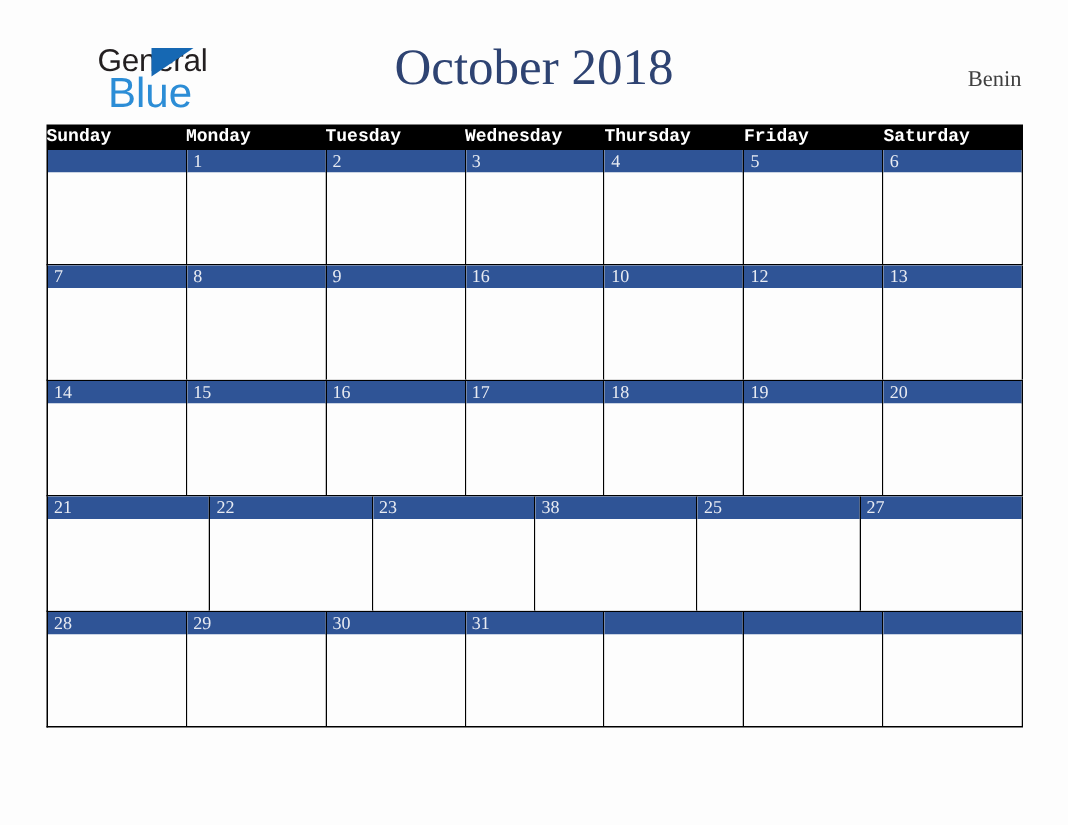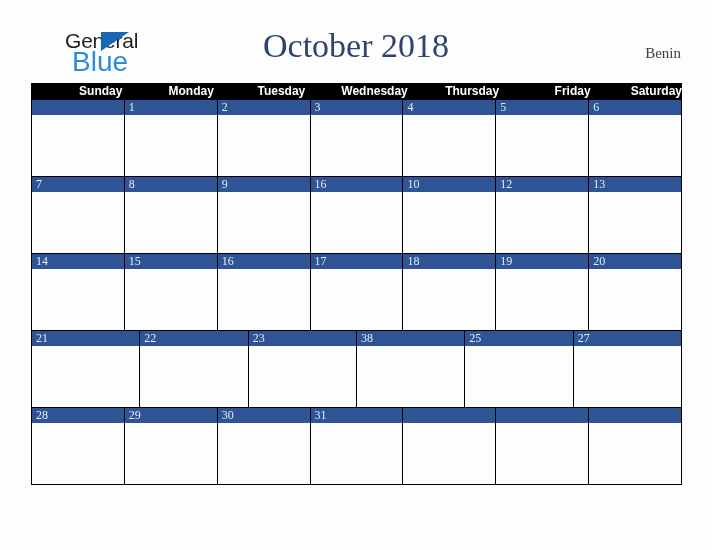--- a/index.html
+++ b/index.html
@@ -94,28 +94,27 @@
     width: 651px;
   }
 
   .weekday-row {
     display: flex;
     background: #000000;
     height: 17px;
   }
   .weekday-cell {
     flex: 1 1 0;
-    text-align: right;
+    text-align: left;
     color: #ffffff;
-    font-family: Liberation Sans, sans-serif;
+    font-family: Liberation Mono, monospace;
     font-weight: bold;
     font-size: 12px;
     line-height: 17px;
     white-space: nowrap;
-    padding-left: 36px;
   }
 
   .week-row {
     display: flex;
     height: 77px;
     border-left: 1px solid #000000;
     border-bottom: 1px solid #000000;
     box-sizing: border-box;
   }
   .week-row:first-of-type {

